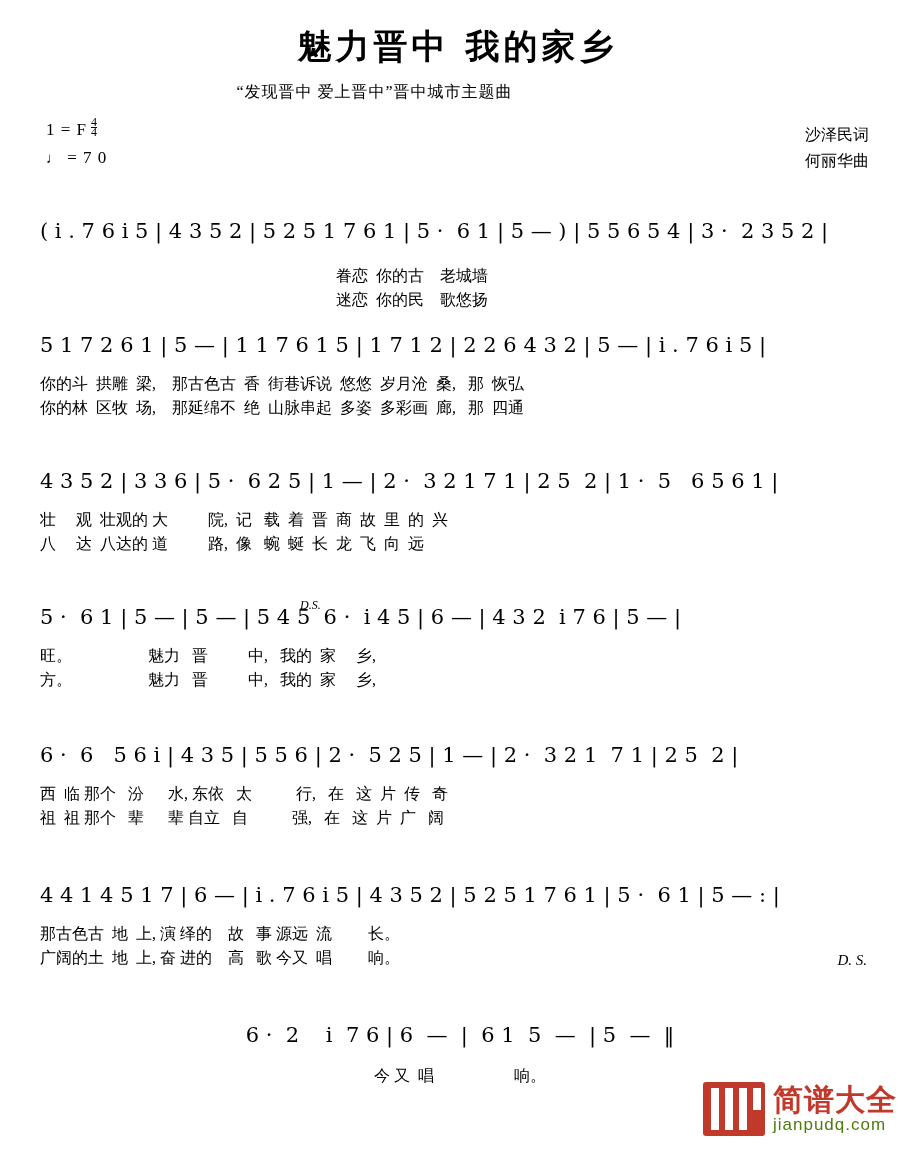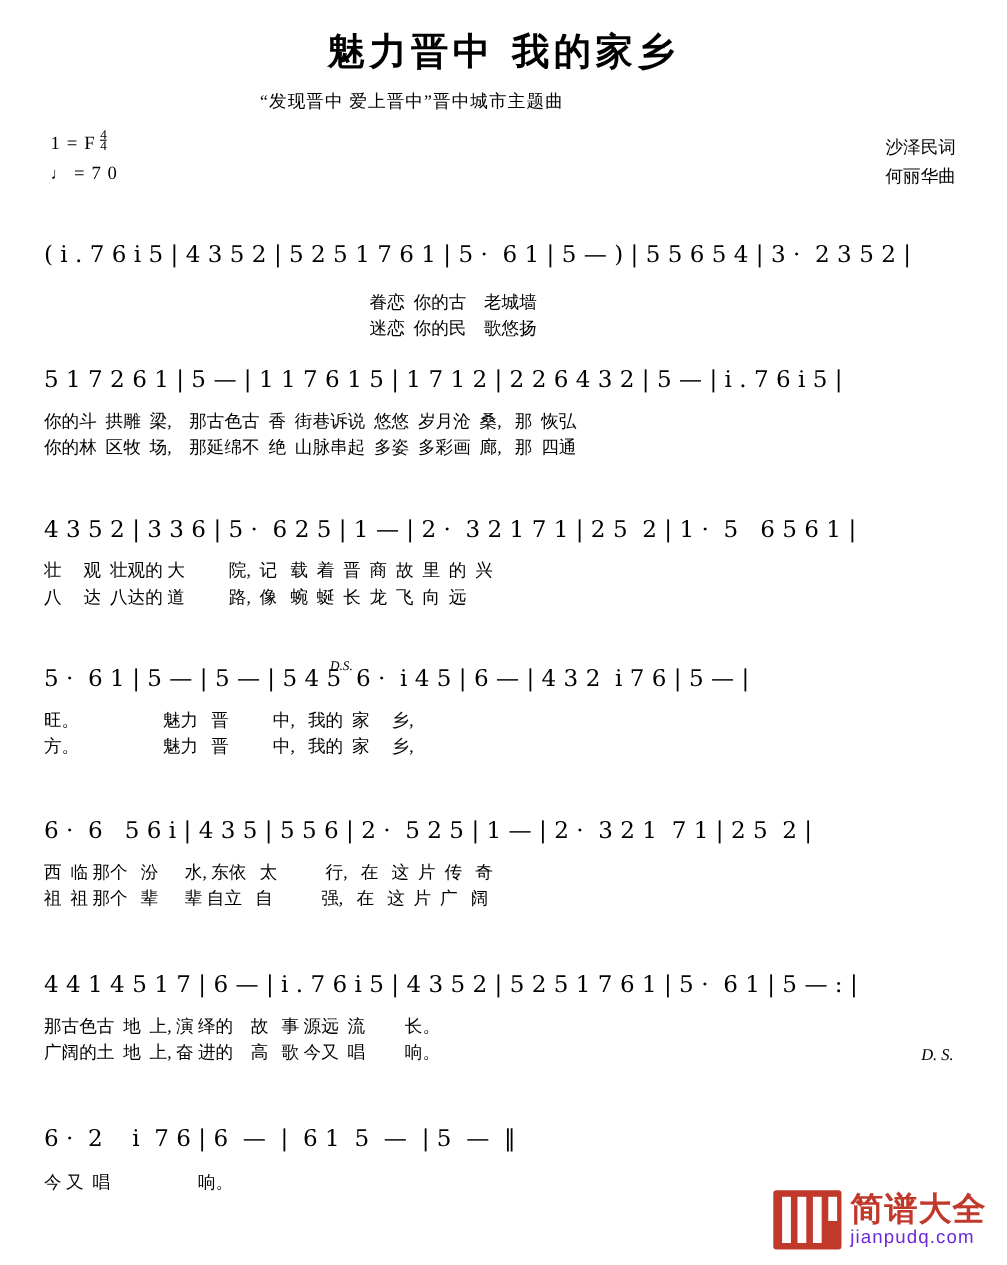--- a/index.html
+++ b/index.html
@@ -67,21 +67,21 @@
     width:62px;height:54px;background:#c0392b;border-radius:3px;
     position:relative;overflow:hidden;margin-right:8px;
   }
   .logo-keys i{position:absolute;top:6px;width:8px;height:42px;background:#fff;display:block;}
   .logo-keys i:nth-child(1){left:8px;}
   .logo-keys i:nth-child(2){left:22px;}
   .logo-keys i:nth-child(3){left:36px;}
   .logo-keys i:nth-child(4){left:50px;height:22px;top:6px;}
   .logo-text{line-height:1.05;}
   .logo-cn{font-size:30px;font-weight:bold;color:#c0392b;font-family:"DejaVu Serif",serif;letter-spacing:1px;}
-  .logo-en{font-size:17px;color:#6d28d9;font-family:"Liberation Sans",sans-serif;letter-spacing:1px;}
+  .logo-en{font-size:17px;color:#4d7c0f;font-family:"Liberation Sans",sans-serif;letter-spacing:1px;}
 </style>
 </head>
 <body>
 
 <div class="sheet">
 
   <div class="title">魅力晋中  我的家乡</div>
   <div class="subtitle">“发现晋中  爱上晋中”晋中城市主题曲</div>
 
   <div class="keyblock">
@@ -134,21 +134,21 @@
     <div class="lyric">祖  祖 那个   辈      辈 自立   自           强,   在   这  片  广   阔</div>
   </div>
 
   <div class="system" style="top:880px;">
     <div class="notes">4 4 1 4 5 1 7 | 6 — | i . 7 6 i 5 | 4 3 5 2 | 5 2 5 1 7 6 1 | 5 ·  6 1 | 5 — : |</div>
     <div class="lyric" style="margin-top:12px;">那古色古  地  上, 演 绎的    故   事 源远  流         长。</div>
     <div class="lyric">广阔的土  地  上, 奋 进的    高   歌 今又  唱         响。</div>
   </div>
   <div class="ds-mark" style="right:48px;top:952px;">D. S.</div>
 
-  <div class="system" style="top:1020px;">
+  <div class="system" style="top:1020px;text-align:center;">
     <div class="notes">6 ·  2    i  7 6 | 6  —  |  6 1  5  —  | 5  —  ‖</div>
     <div class="lyric" style="margin-top:14px;">今 又  唱                    响。</div>
   </div>
 
   <div class="logo">
     <div class="logo-keys">
       <i></i>
         <i></i>
         <i></i>
         <i></i>

